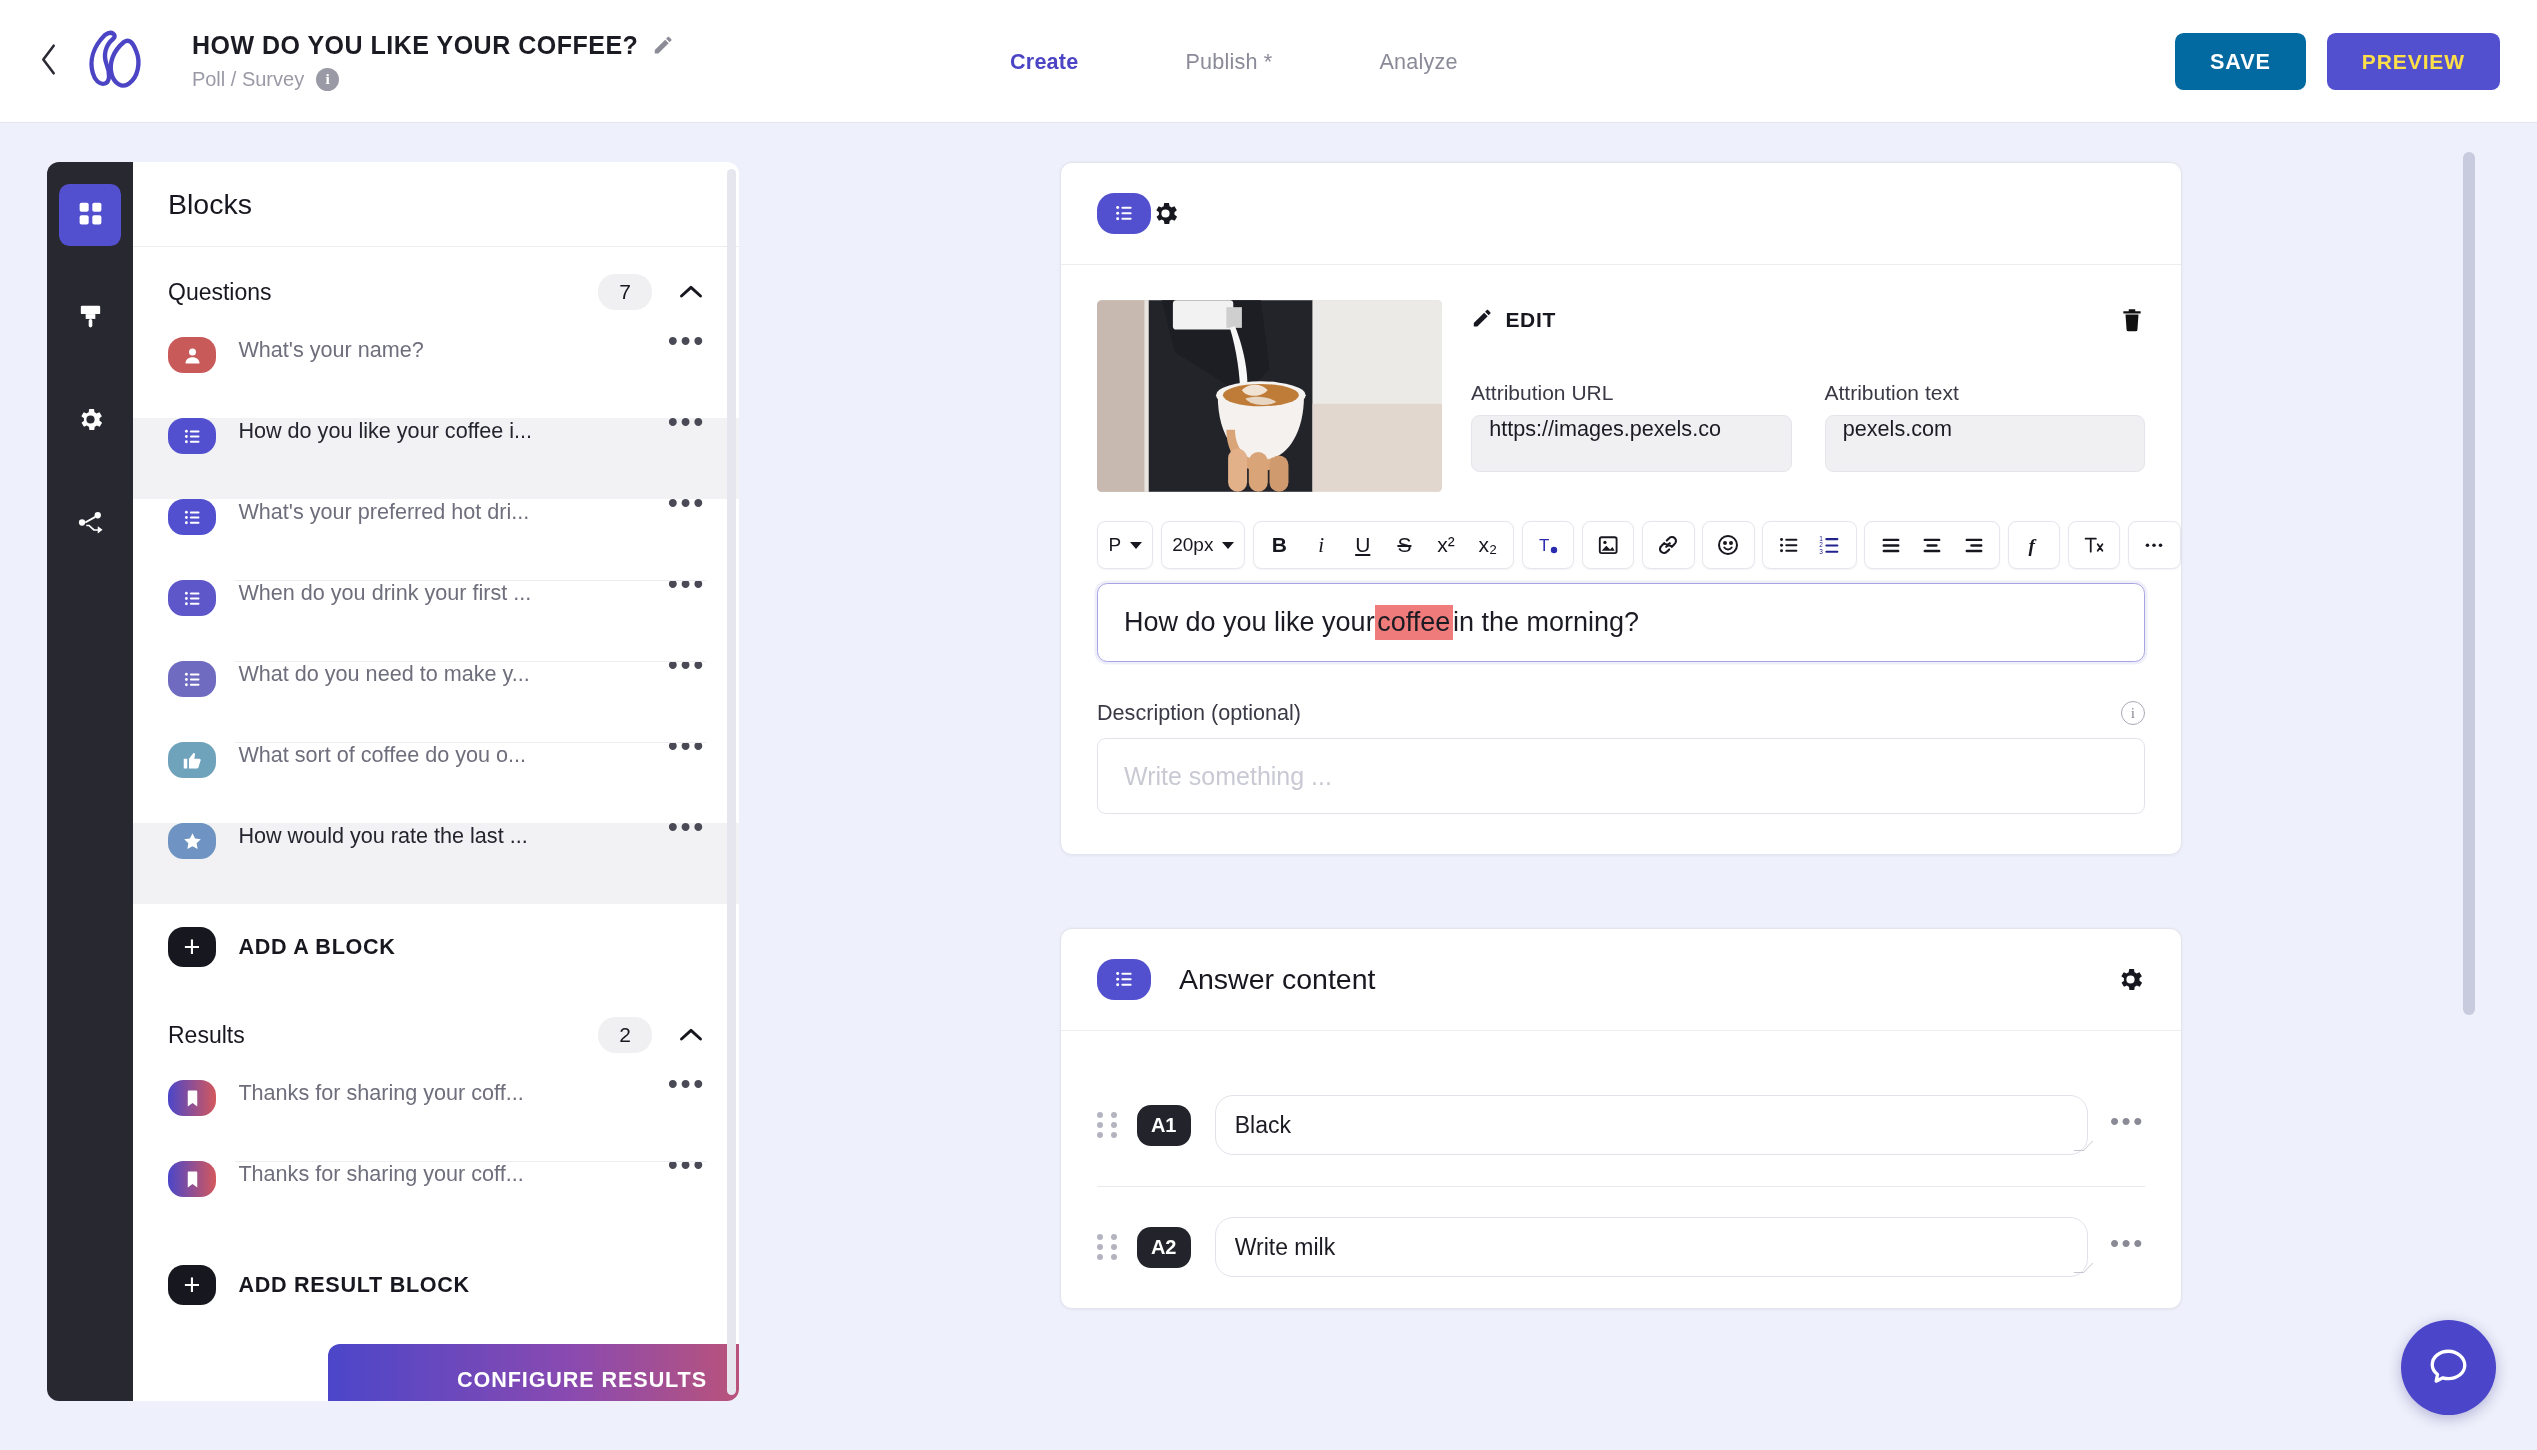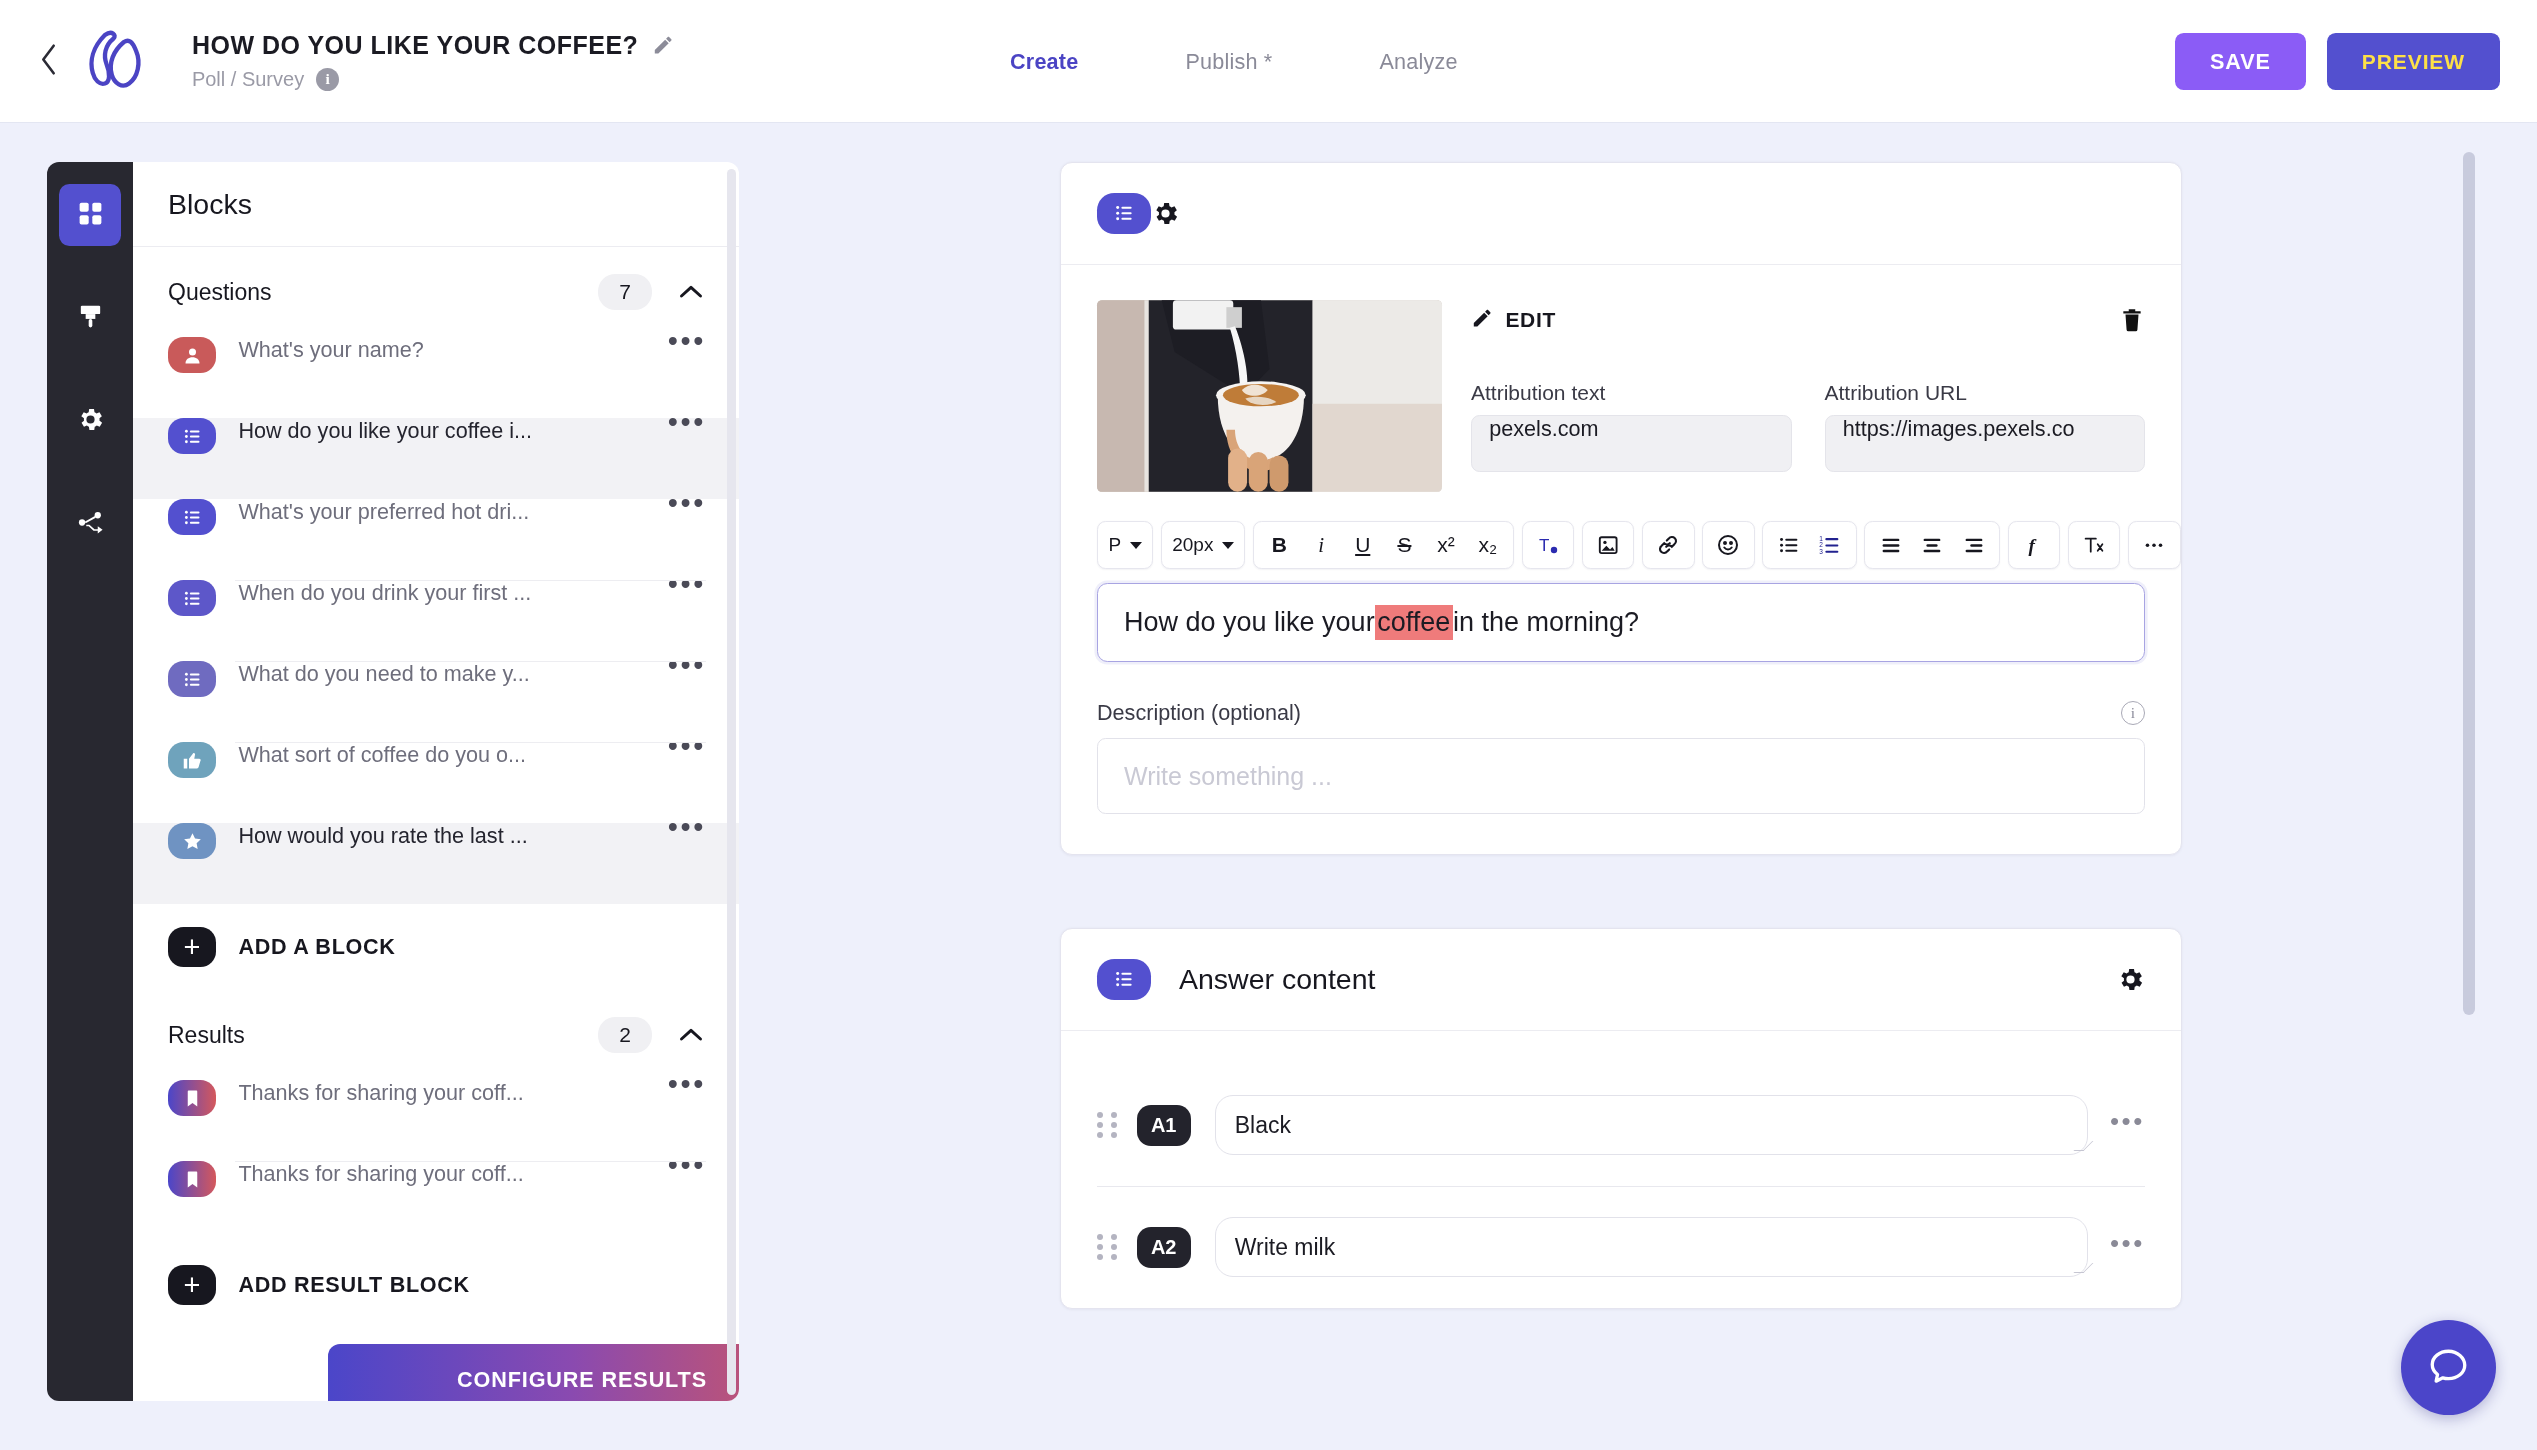--- a/index.html
+++ b/index.html
@@ -44,21 +44,21 @@
     position: absolute; left: 1010px; top: 0; height: 123px;
     display: flex; align-items: center; gap: 107px;
   }
   .nav-tab { font-size: 21.6px; color: #8a8a98; cursor: pointer; letter-spacing: 0.2px; }
   .nav-tab.active { color: #4b44c4; font-weight: 700; }
   .topbar-actions {
     position: absolute; right: 38px; top: 0; height: 123px;
     display: flex; align-items: center; gap: 21px;
   }
   .btn-save {
-    background: #8b5cf6; color: #fff; border: none; border-radius: 8.6px;
+    background: #0369a1; color: #fff; border: none; border-radius: 8.6px;
     padding: 0 35px; height: 57px;
     font-size: 21.6px; font-weight: 700; letter-spacing: 0.9px;
     font-family: "Liberation Sans", sans-serif; cursor: pointer;
   }
   .btn-preview {
     background: #5350cf; color: #fde047; border: none; border-radius: 8.6px;
     padding: 0 35px; height: 57px;
     font-size: 21px; font-weight: 700; letter-spacing: 0.9px;
     font-family: "Liberation Sans", sans-serif; cursor: pointer;
   }
@@ -572,26 +572,26 @@
             </div>
             <span class="trash">
               <svg width="26" height="26" viewBox="0 0 24 24" fill="#111">
                   <path d="M9 2h6v2h5v2H4V4h5zM6 7h12l-1 14a1.5 1.5 0 01-1.5 1.4H8.5A1.5 1.5 0 017 21z"></path>
                 </svg>
             </span>
           </div>
 
           <div class="attr-grid">
             <div class="attr-col">
+              <div class="attr-label">Attribution URL</div>
+              <div class="attr-input">https://images.pexels.co</div>
+            </div>
+            <div class="attr-col">
               <div class="attr-label">Attribution text</div>
               <div class="attr-input">pexels.com</div>
-            </div>
-            <div class="attr-col">
-              <div class="attr-label">Attribution URL</div>
-              <div class="attr-input">https://images.pexels.co</div>
             </div>
           </div>
         </div>
       </div>
 
       <div class="rte-toolbar">
         <div class="tb-group">
           <button class="tb-btn tb-sel">
             <span>P</span>
             <span class="caret"></span>

